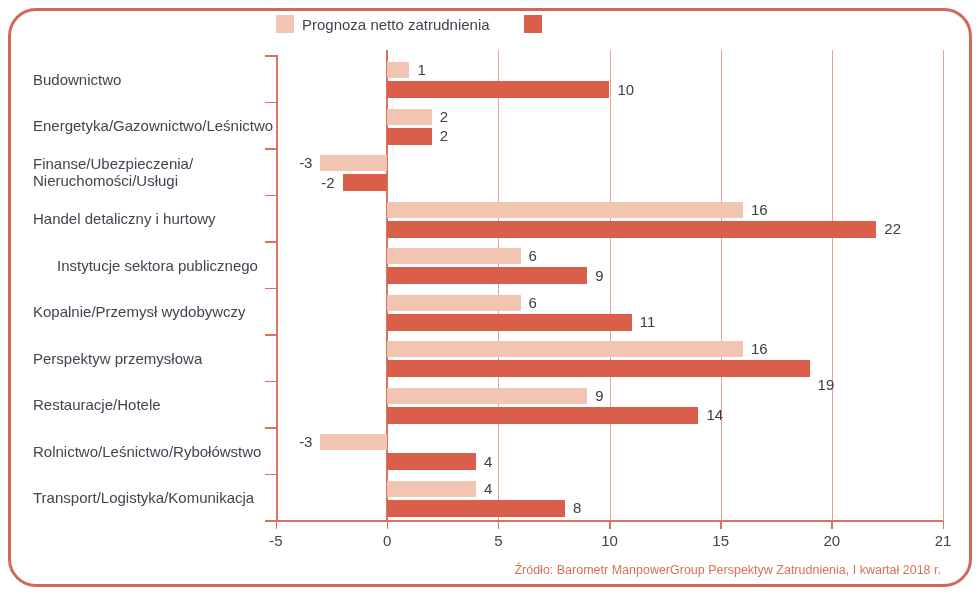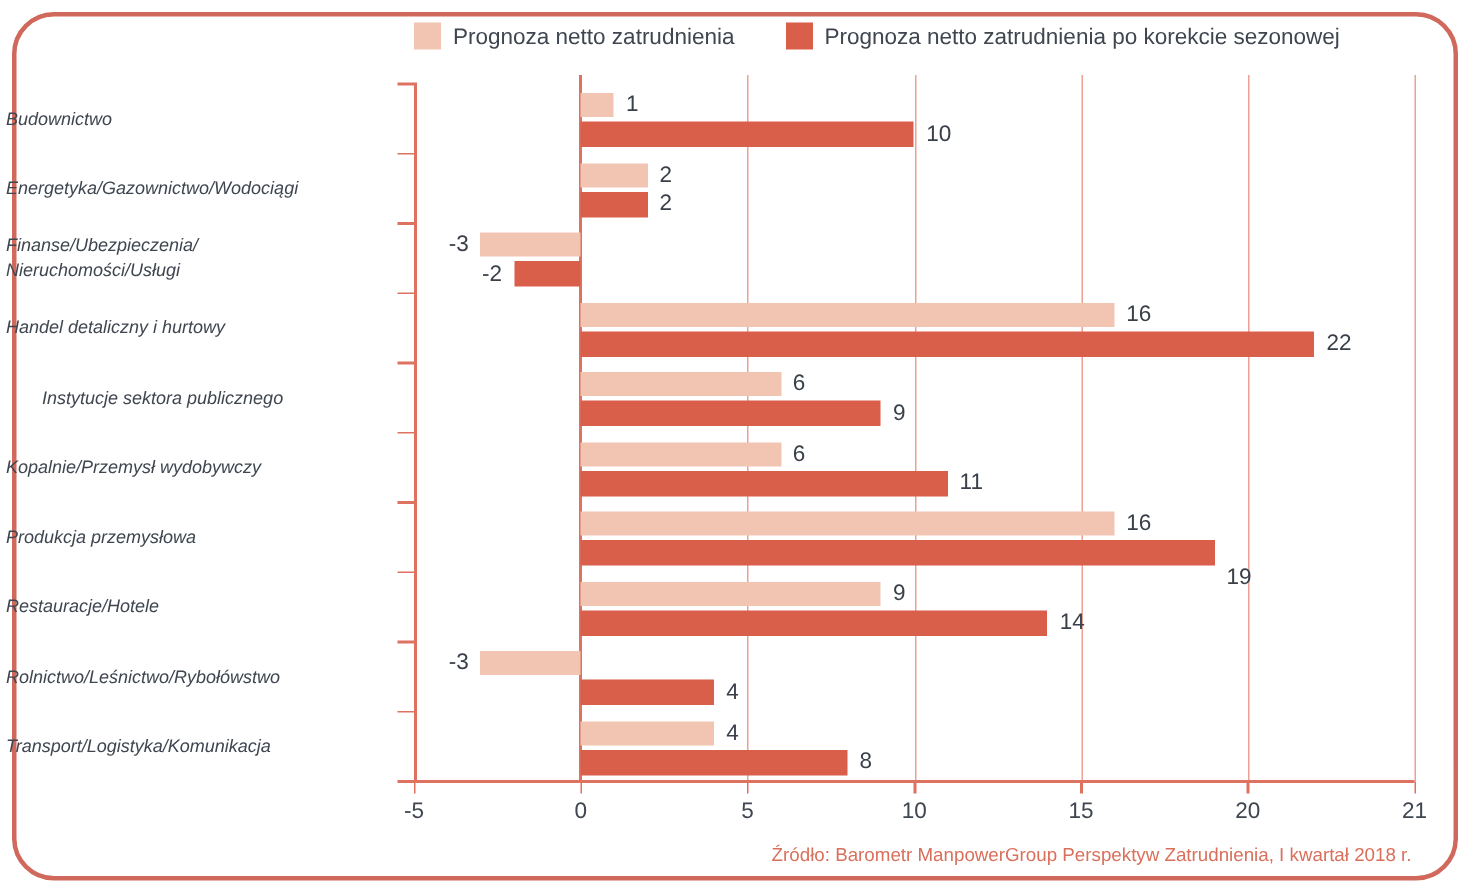--- a/index.html
+++ b/index.html
@@ -21,29 +21,28 @@
     align-items: flex-start;
     gap: 34px;
     z-index: 5;
   }
   .legend-item { display: flex; align-items: center; gap: 8px; }
   .legend-swatch { width: 18px; height: 18px; flex: 0 0 auto; }
   .legend-label { font-size: 15px; color: #3f4650; white-space: nowrap; }
 
   .cat-label {
     position: absolute;
-    left: 4px;
+    left: 33px;
     width: 256px;
     display: flex;
     align-items: center;
-    font-size: 12px;
+    font-size: 15px;
     color: #3f4650;
     line-height: 17px;
     white-space: pre-line;
-    font-style: italic;
   }
 
   .plot {
     position: absolute;
     left: 276px; top: 50px;
     width: 667px; height: 471px;
   }
   .gridline {
     position: absolute; top: 0; width: 1px; height: 471px;
     background: #eba294;
@@ -92,33 +91,32 @@
 
 <div class="frame"></div>
 
 <div class="legend">
   <div class="legend-item">
     <span class="legend-swatch" style="background: rgb(242, 197, 179);"></span>
     <span class="legend-label">Prognoza netto zatrudnienia</span>
   </div>
   <div class="legend-item">
     <span class="legend-swatch" style="background: rgb(217, 95, 75);"></span>
-    <span class="legend-label">Prognoza netto zatrudnienia po korekcie sezonowej</span>
   </div>
 </div>
 
 <div id="cat-labels">
     <div class="cat-label" style="top: 56px; height: 46.5px;">Budownictwo</div>
-    <div class="cat-label" style="top: 102.5px; height: 46.5px;">Energetyka/Gazownictwo/Wodociągi</div>
+    <div class="cat-label" style="top: 102.5px; height: 46.5px;">Energetyka/Gazownictwo/Leśnictwo</div>
     <div class="cat-label" style="top: 149px; height: 46.5px;">Finanse/Ubezpieczenia/
 Nieruchomości/Usługi</div>
     <div class="cat-label" style="top: 195.5px; height: 46.5px;">Handel detaliczny i hurtowy</div>
     <div class="cat-label" style="top: 242px; height: 46.5px; margin-left: 24px;">Instytucje sektora publicznego</div>
     <div class="cat-label" style="top: 288.5px; height: 46.5px;">Kopalnie/Przemysł wydobywczy</div>
-    <div class="cat-label" style="top: 335px; height: 46.5px;">Produkcja przemysłowa</div>
+    <div class="cat-label" style="top: 335px; height: 46.5px;">Perspektyw przemysłowa</div>
     <div class="cat-label" style="top: 381.5px; height: 46.5px;">Restauracje/Hotele</div>
     <div class="cat-label" style="top: 428px; height: 46.5px;">Rolnictwo/Leśnictwo/Rybołówstwo</div>
     <div class="cat-label" style="top: 474.5px; height: 46.5px;">Transport/Logistyka/Komunikacja</div>
   </div>
 
 <div class="plot" id="plot">
     <div class="bottom-tick" style="left: -0.5px;"></div>
     <div class="x-tick-label" style="left: -22px;">-5</div>
     <div class="zero-line" style="left: 110.167px;"></div>
     <div class="bottom-tick" style="left: 110.667px;"></div>

